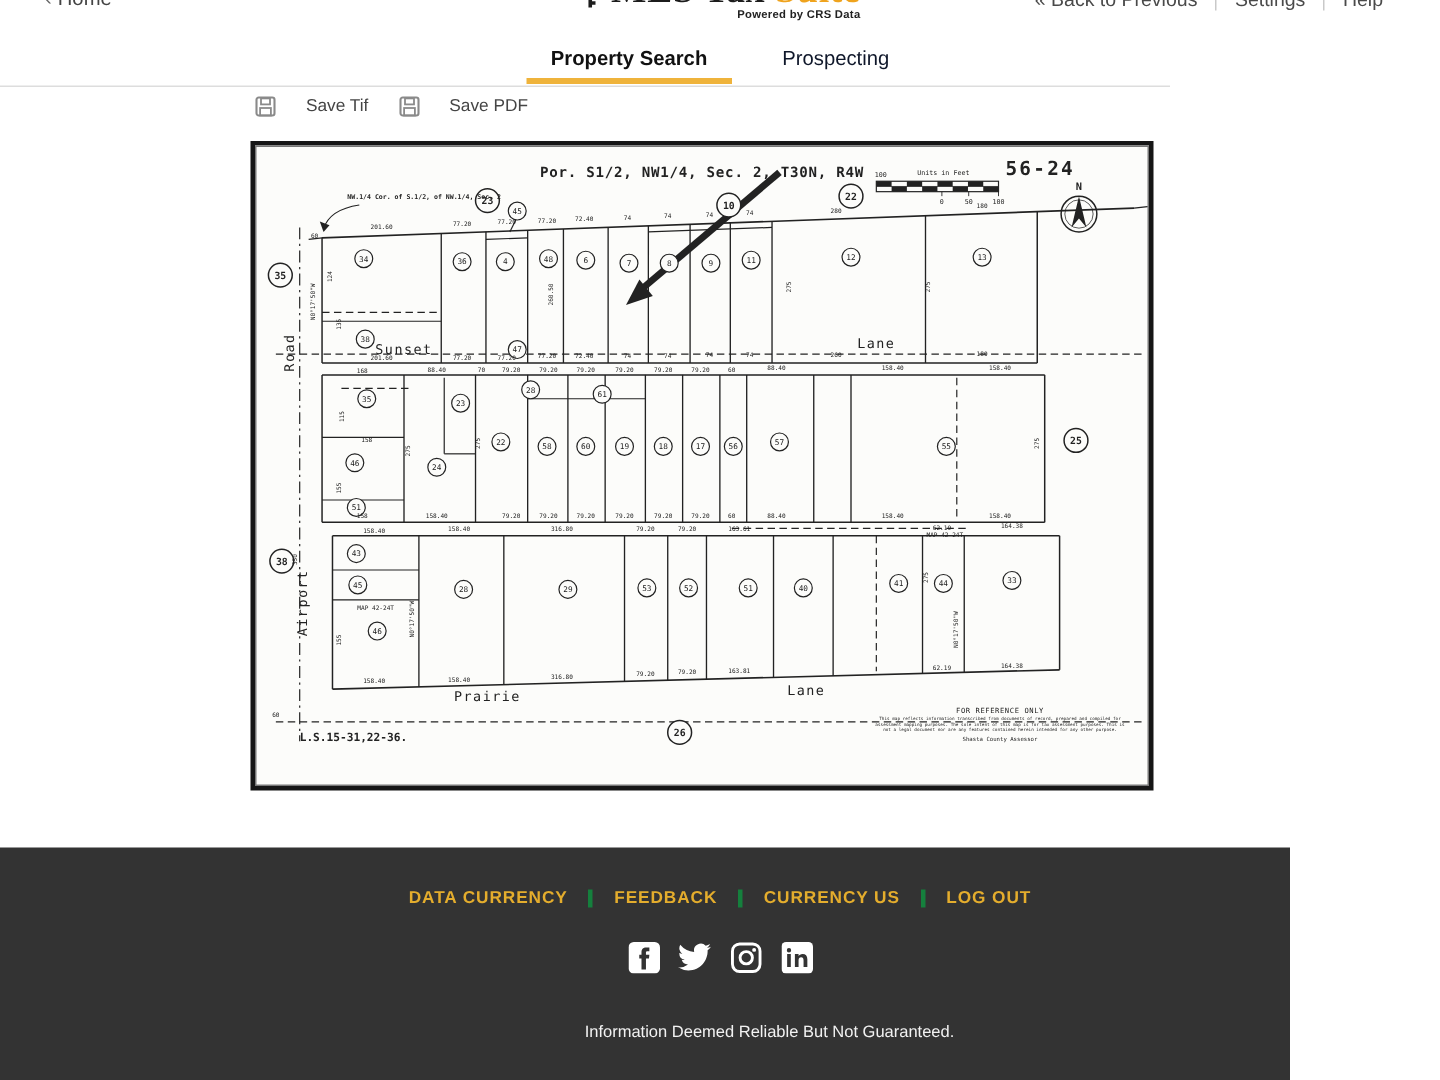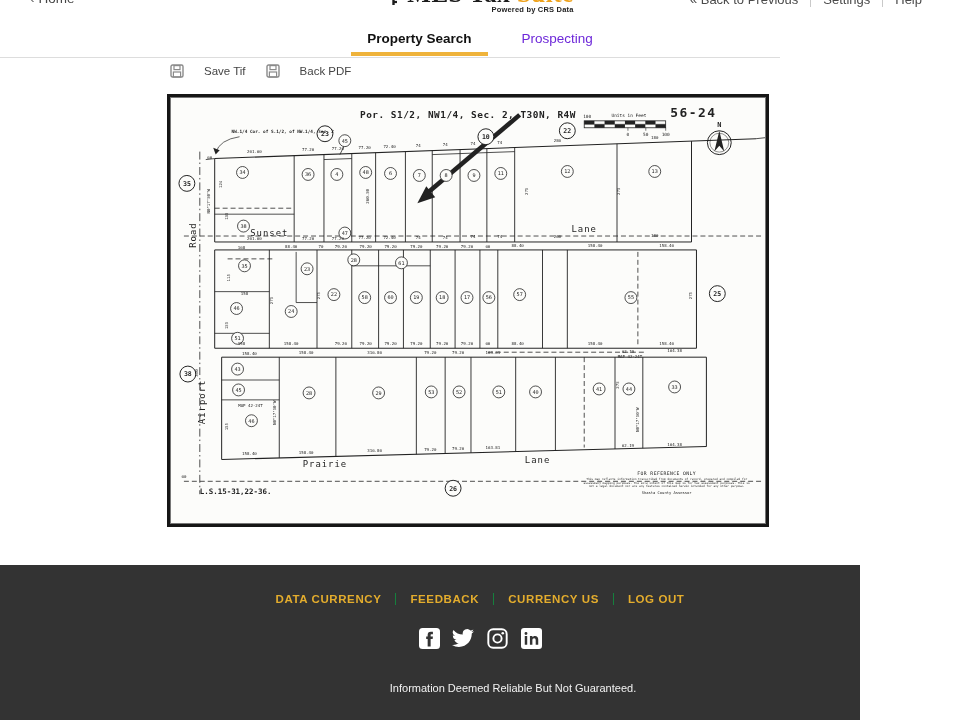--- a/index.html
+++ b/index.html
@@ -15,36 +15,36 @@
   .nav-right .nav-item{cursor:pointer;padding:0 12px;}
   .nav-right .nav-item:first-child{padding-left:0;}
   .nav-right .nav-item + .nav-item{border-left:1px solid #c9c9c9;}
   .logo{position:absolute;left:0;right:0;top:-11px;display:flex;justify-content:center;}
   .logo-inner{position:relative;display:flex;align-items:flex-start;}
   .logo-text{font-family:"Liberation Serif",serif;font-weight:bold;font-size:25px;color:#1c1c1c;letter-spacing:.5px;}
   .logo-text .accent{color:#efa31d;}
   .logo-tagline{position:absolute;right:0;top:25px;font-size:7.5px;font-weight:bold;color:#222;letter-spacing:.2px;}
   .key-icon{margin:3px 6px 0 0;}
   .tabs{position:absolute;left:0;top:27px;width:960px;display:flex;justify-content:center;gap:34px;}
-  .tab{font-size:13.5px;color:#6d28d9;padding:4px 8px 10px 8px;position:relative;cursor:pointer;}
+  .tab{font-size:13.5px;color:#0f172a;padding:4px 8px 10px 8px;position:relative;cursor:pointer;}
   .tab.active{font-weight:bold;color:#111;}
   .tab.active .underline{position:absolute;left:-8px;right:-8px;bottom:0;height:4px;background:#efb33b;}
   
   .toolbar{position:absolute;left:170px;top:64px;display:flex;align-items:center;gap:20px;}
   .save-btn{display:flex;align-items:center;gap:20px;cursor:pointer;}
   .save-btn span{font-size:11.5px;color:#454545;}
   
   .map-frame{position:absolute;left:167px;top:94px;width:596px;height:427px;
              border:3px solid #161616;background:#fcfcfa;box-shadow:inset 0 0 0 1px #777;}
   .map-frame svg{display:block;width:100%;height:100%;}
   
   .footer{position:absolute;left:0;top:565px;width:860px;height:155px;background:#333333;}
   .footer-links{position:absolute;left:0;top:28px;width:960px;display:flex;justify-content:center;align-items:center;}
   .footer-link{font-size:11.5px;font-weight:bold;letter-spacing:.6px;color:#e4ad2d;padding:0 14px;cursor:pointer;white-space:nowrap;}
-  .footer-link + .footer-link{border-left:1px solid #15803d;}
+  .footer-link + .footer-link{border-left:3px solid #15803d;}
   .social-row{position:absolute;left:0;top:62px;width:960px;display:flex;justify-content:center;gap:12px;}
   .social{width:22px;height:22px;cursor:pointer;display:flex;align-items:center;justify-content:center;}
   .copy{position:absolute;left:0;width:960px;text-align:center;color:#f2f2f2;font-size:11px;}
   .copy1{top:103px;} .copy2{top:117px;padding-left:33px;}
 </style>
 </head>
 <body>
 
 <div class="header">
   <div class="topbar">
@@ -85,21 +85,21 @@
       <rect x="3.4" y="8" width="7.2" height="5" fill="none" stroke="#8a8a8a" stroke-width="1.2"></rect>
     </svg>
     <span>Save Tif</span>
   </div>
   <div class="save-btn">
     <svg width="14" height="14" viewBox="0 0 14 14">
       <rect x="1" y="1" width="12" height="12" rx="1.5" fill="none" stroke="#8a8a8a" stroke-width="1.4"></rect>
       <rect x="4" y="1.6" width="6" height="4" fill="none" stroke="#8a8a8a" stroke-width="1.2"></rect>
       <rect x="3.4" y="8" width="7.2" height="5" fill="none" stroke="#8a8a8a" stroke-width="1.2"></rect>
     </svg>
-    <span>Back PDF</span>
+    <span>Save PDF</span>
   </div>
 </div>
 
 <div class="map-frame">
   <svg id="plat-svg" viewBox="0 0 600 430" preserveAspectRatio="none">
       <line x1="14" y1="140" x2="595" y2="140" stroke="#222222" stroke-width="0.8" stroke-dasharray="5,3"></line>
       <line x1="45" y1="112" x2="125" y2="112" stroke="#222222" stroke-width="0.8" stroke-dasharray="5,3"></line>
       <line x1="320" y1="257" x2="478" y2="257" stroke="#222222" stroke-width="0.8" stroke-dasharray="5,3"></line>
       <line x1="14" y1="387" x2="595" y2="387" stroke="#222222" stroke-width="0.8" stroke-dasharray="5,3"></line>
       <line x1="471" y1="156" x2="471" y2="252" stroke="#222222" stroke-width="0.8" stroke-dasharray="5,3"></line>

